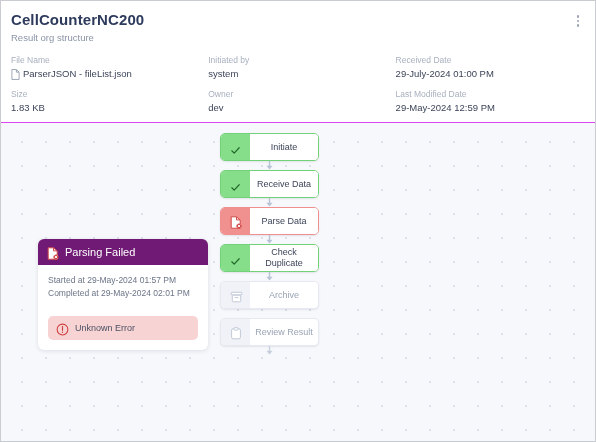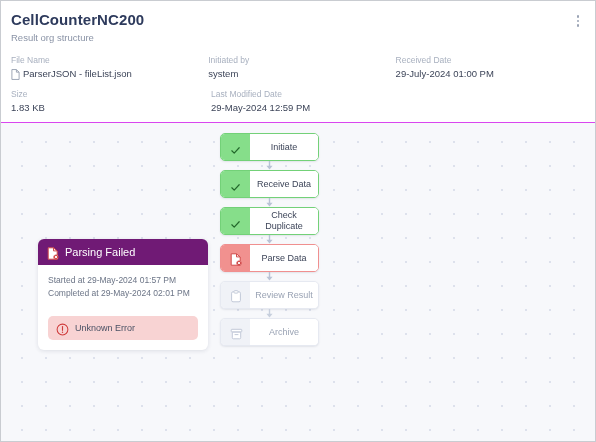--- a/index.html
+++ b/index.html
@@ -267,20 +267,24 @@
           <div class="meta-label">Received Date</div>
           <div class="meta-value">29-July-2024 01:00 PM</div>
         </div>
       </div>
 
       <div class="meta-row">
         <div class="meta-col c1">
           <div class="meta-label">Size</div>
           <div class="meta-value">1.83 KB</div>
         </div>
+        <div class="meta-col c2">
+          <div class="meta-label">Owner</div>
+          <div class="meta-value">dev</div>
+        </div>
         <div class="meta-col c3">
           <div class="meta-label">Last Modified Date</div>
           <div class="meta-value">29-May-2024 12:59 PM</div>
         </div>
       </div>
     </div>
   </div>
 
   <div class="canvas">
 
@@ -308,39 +312,20 @@
       <div class="node-wrap">
         <div class="node success">
           <div class="badge">
             <span class="check-glyph">
               <svg viewBox="0 0 12 12" width="11" height="11" xmlns="http://www.w3.org/2000/svg">
                 <path d="M2 6.3 L4.6 8.9 L10 3" fill="none" stroke="#23682b" stroke-width="1.3" stroke-linecap="round" stroke-linejoin="round"></path>
               </svg>
             </span>
           </div>
           <div class="node-label">Receive Data</div>
-        </div>
-        <div class="connector">
-          <svg width="9" height="9" viewBox="0 0 9 9" xmlns="http://www.w3.org/2000/svg">
-            <line x1="4.5" y1="0" x2="4.5" y2="5.5" stroke="#b9c3d6" stroke-width="1.4"></line>
-            <path d="M1.4 4.8 L4.5 8.6 L7.6 4.8 Z" fill="#b9c3d6"></path>
-          </svg>
-        </div>
-      </div>
-
-      <div class="node-wrap">
-        <div class="node success">
-          <div class="badge">
-            <span class="check-glyph">
-              <svg viewBox="0 0 12 12" width="11" height="11" xmlns="http://www.w3.org/2000/svg">
-                <path d="M2 6.3 L4.6 8.9 L10 3" fill="none" stroke="#23682b" stroke-width="1.3" stroke-linecap="round" stroke-linejoin="round"></path>
-              </svg>
-            </span>
-          </div>
-          <div class="node-label">Check Duplicate</div>
         </div>
         <div class="connector">
           <svg width="9" height="9" viewBox="0 0 9 9" xmlns="http://www.w3.org/2000/svg">
             <line x1="4.5" y1="0" x2="4.5" y2="5.5" stroke="#b9c3d6" stroke-width="1.4"></line>
             <path d="M1.4 4.8 L4.5 8.6 L7.6 4.8 Z" fill="#b9c3d6"></path>
           </svg>
         </div>
       </div>
 
       <div class="node-wrap">
@@ -359,51 +344,70 @@
         </div>
         <div class="connector">
           <svg width="9" height="9" viewBox="0 0 9 9" xmlns="http://www.w3.org/2000/svg">
             <line x1="4.5" y1="0" x2="4.5" y2="5.5" stroke="#b9c3d6" stroke-width="1.4"></line>
             <path d="M1.4 4.8 L4.5 8.6 L7.6 4.8 Z" fill="#b9c3d6"></path>
           </svg>
         </div>
       </div>
 
       <div class="node-wrap">
-        <div class="node pending">
-          <div class="badge">
-            <span class="icon-glyph">
-              <svg viewBox="0 0 12 13" width="12" height="13" xmlns="http://www.w3.org/2000/svg">
-                <rect x="1.6" y="1.8" width="8.8" height="10" rx="1.4" fill="#ffffff" stroke="#c2c9d8" stroke-width="1"></rect>
-                <rect x="4" y="0.7" width="4" height="2.4" rx="0.8" fill="#ffffff" stroke="#c2c9d8" stroke-width="1"></rect>
-              </svg>
-            </span>
-          </div>
-          <div class="node-label">Review Result</div>
+        <div class="node success">
+          <div class="badge">
+            <span class="check-glyph">
+              <svg viewBox="0 0 12 12" width="11" height="11" xmlns="http://www.w3.org/2000/svg">
+                <path d="M2 6.3 L4.6 8.9 L10 3" fill="none" stroke="#23682b" stroke-width="1.3" stroke-linecap="round" stroke-linejoin="round"></path>
+              </svg>
+            </span>
+          </div>
+          <div class="node-label">Check Duplicate</div>
         </div>
         <div class="connector">
           <svg width="9" height="9" viewBox="0 0 9 9" xmlns="http://www.w3.org/2000/svg">
-            <line x1="4.5" y1="0" x2="4.5" y2="5.5" stroke="#c7cfdd" stroke-width="1.4"></line>
-            <path d="M1.4 4.8 L4.5 8.6 L7.6 4.8 Z" fill="#c7cfdd"></path>
+            <line x1="4.5" y1="0" x2="4.5" y2="5.5" stroke="#b9c3d6" stroke-width="1.4"></line>
+            <path d="M1.4 4.8 L4.5 8.6 L7.6 4.8 Z" fill="#b9c3d6"></path>
           </svg>
         </div>
       </div>
 
       <div class="node-wrap">
         <div class="node pending">
           <div class="badge">
             <span class="icon-glyph">
               <svg viewBox="0 0 13 12" width="13" height="12" xmlns="http://www.w3.org/2000/svg">
                 <rect x="1.2" y="1.3" width="10.6" height="2.6" rx="0.7" fill="#ffffff" stroke="#c2c9d8" stroke-width="1"></rect>
                 <path d="M2.3 4.2 h8.4 v5.6 a1 1 0 0 1 -1 1 h-6.4 a1 1 0 0 1 -1 -1 Z" fill="#ffffff" stroke="#c2c9d8" stroke-width="1"></path>
                 <line x1="5" y1="6.6" x2="8" y2="6.6" stroke="#c2c9d8" stroke-width="1" stroke-linecap="round"></line>
               </svg>
             </span>
           </div>
           <div class="node-label">Archive</div>
+        </div>
+      </div>
+
+      <div class="node-wrap">
+        <div class="node pending">
+          <div class="badge">
+            <span class="icon-glyph">
+              <svg viewBox="0 0 12 13" width="12" height="13" xmlns="http://www.w3.org/2000/svg">
+                <rect x="1.6" y="1.8" width="8.8" height="10" rx="1.4" fill="#ffffff" stroke="#c2c9d8" stroke-width="1"></rect>
+                <rect x="4" y="0.7" width="4" height="2.4" rx="0.8" fill="#ffffff" stroke="#c2c9d8" stroke-width="1"></rect>
+              </svg>
+            </span>
+          </div>
+          <div class="node-label">Review Result</div>
+        </div>
+        <div class="connector">
+          <svg width="9" height="9" viewBox="0 0 9 9" xmlns="http://www.w3.org/2000/svg">
+            <line x1="4.5" y1="0" x2="4.5" y2="5.5" stroke="#c7cfdd" stroke-width="1.4"></line>
+            <path d="M1.4 4.8 L4.5 8.6 L7.6 4.8 Z" fill="#c7cfdd"></path>
+          </svg>
         </div>
       </div>
 
     </div>
 
     <div class="error-card">
       <div class="error-card-header">
         <span class="icon-glyph">
           <svg viewBox="0 0 12 13" width="12" height="13" xmlns="http://www.w3.org/2000/svg">
             <path d="M1.2 0.8 h5.3 L10.2 4 V12.2 H1.2 Z" fill="#ffffff" stroke="#d14b4b" stroke-width="1"></path>

